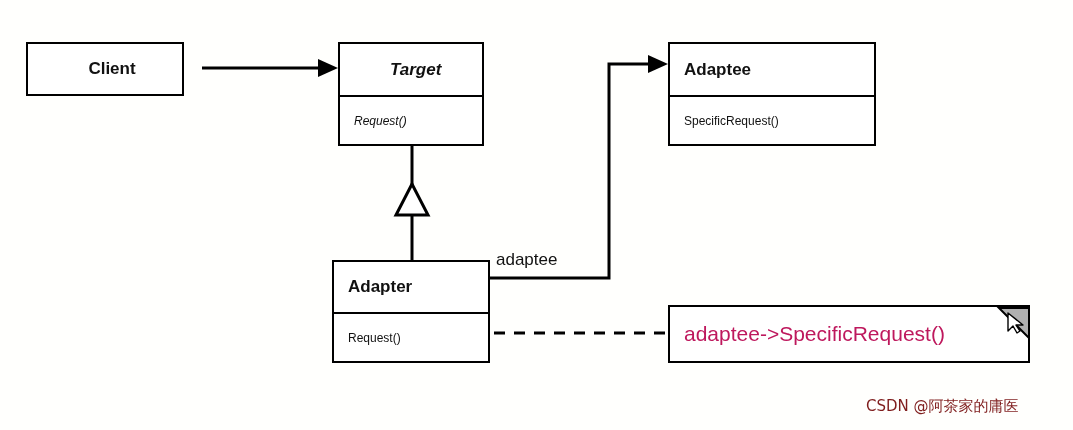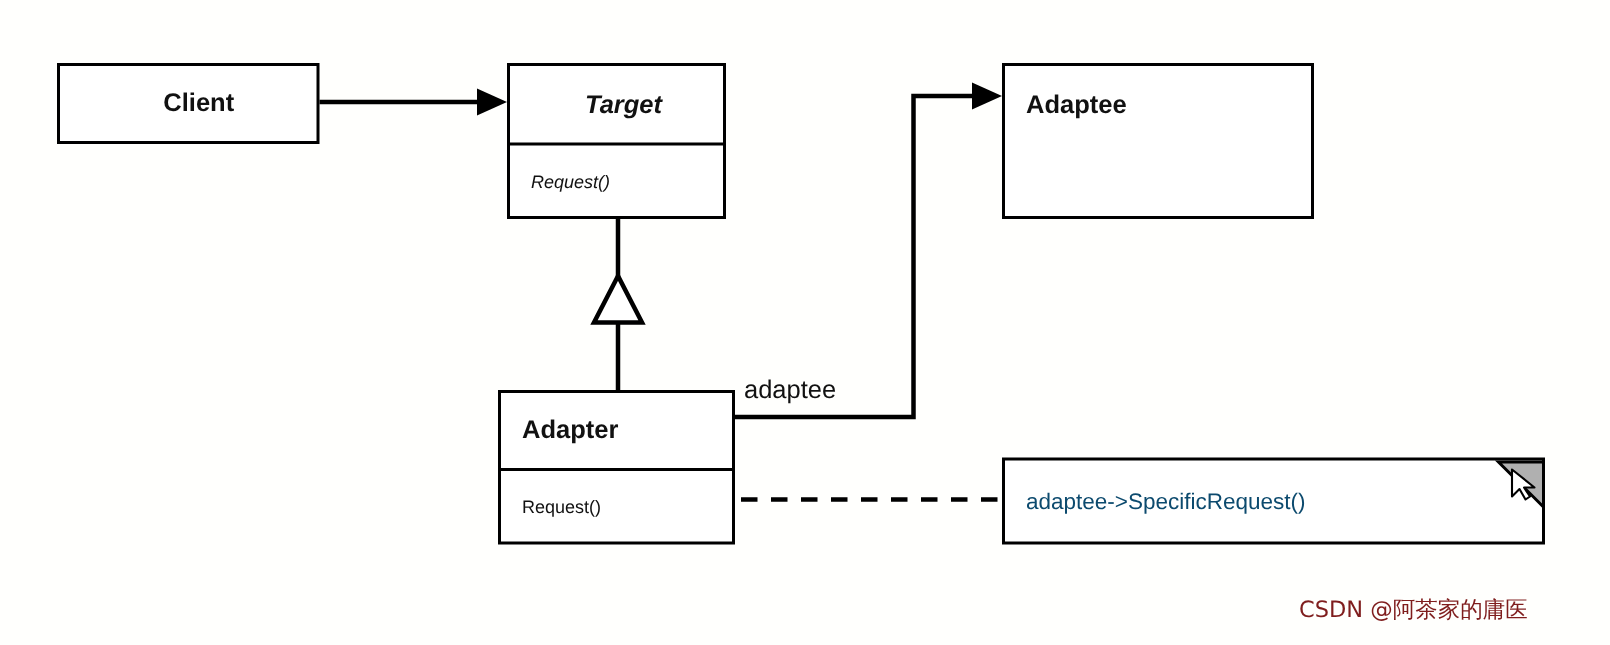--- a/index.html
+++ b/index.html
@@ -56,21 +56,21 @@
   }
   .italic {
     font-style: italic;
   }
   .centered {
     justify-content: center;
     padding-left: 0;
   }
 
   
-  #client-box  { left: 38px;  top: 42px;  width: 175px; height: 54px; }
+  #client-box  { left: 26px;  top: 42px;  width: 158px; height: 54px; }
   #client-box  .name-cell { height: 50px; }
 
   #target-box  { left: 338px; top: 42px;  width: 146px; height: 104px; }
   #target-box  .name-cell { height: 51px; margin-left: 36px; }
   #target-box  .op-cell   { height: 49px; }
 
   #adaptee-box { left: 668px; top: 42px;  width: 208px; height: 104px; }
   #adaptee-box .name-cell { height: 51px; }
   #adaptee-box .op-cell   { height: 49px; }
 
@@ -89,22 +89,22 @@
     background: #ffffff;
     border: 2px solid #000000;
   }
   #note-text {
     position: absolute;
     left: 14px;
     top: 0;
     height: 54px;
     display: flex;
     align-items: center;
-    font-size: 15px;
-    color: #0c4a6e;
+    font-size: 21px;
+    color: #be185d;
     white-space: nowrap;
   }
   #note-fold {
     position: absolute;
     right: -2px;
     top: -2px;
     width: 34px;
     height: 34px;
   }
 
@@ -162,20 +162,21 @@
     <div class="cell name-cell centered">Client</div>
   </div>
 
   <div class="umlbox" id="target-box">
     <div class="cell name-cell italic">Target</div>
     <div class="cell op-cell divider italic">Request()</div>
   </div>
 
   <div class="umlbox" id="adaptee-box">
     <div class="cell name-cell">Adaptee</div>
+    <div class="cell op-cell divider">SpecificRequest()</div>
   </div>
 
   <div class="umlbox" id="adapter-box">
     <div class="cell name-cell">Adapter</div>
     <div class="cell op-cell divider">Request()</div>
   </div>
 
   <div id="adaptee-role-label">adaptee</div>
 
   <div id="note-box">

